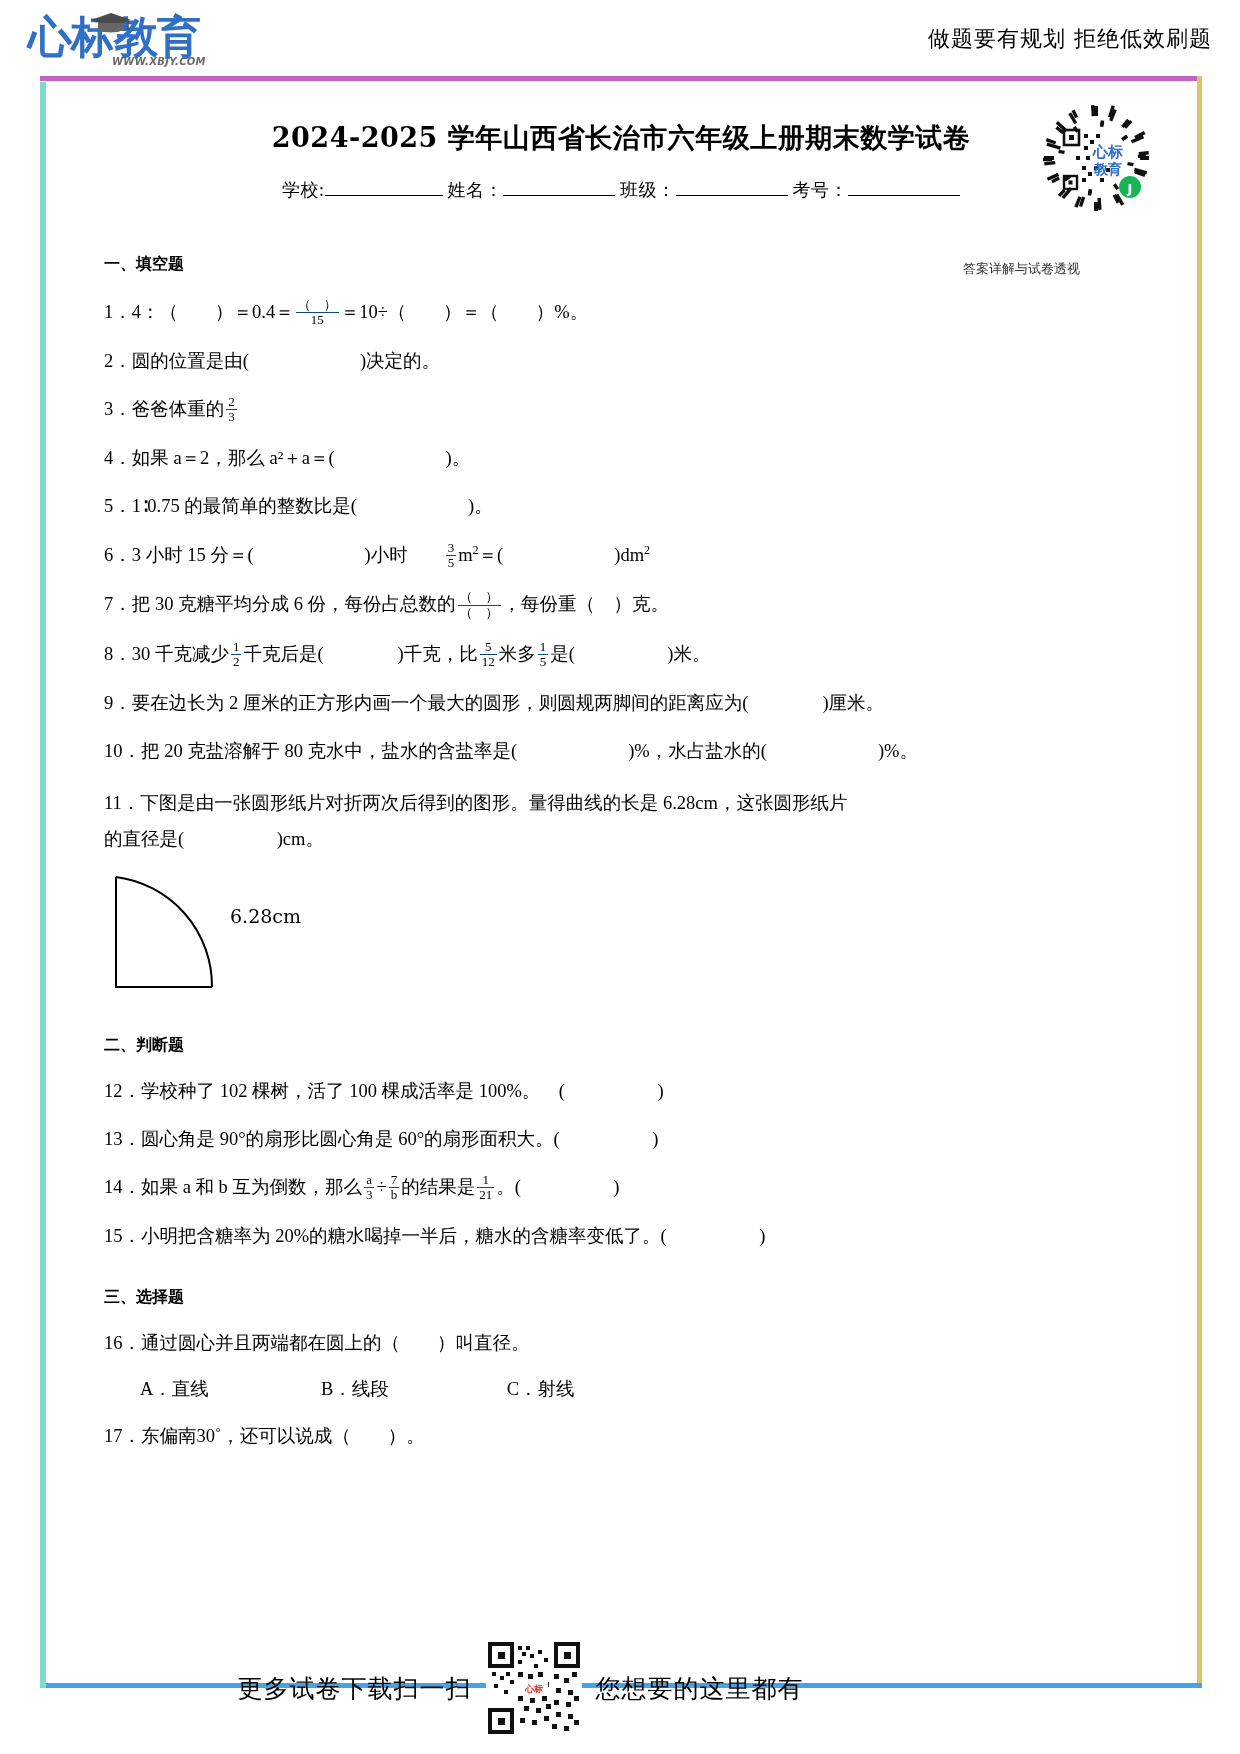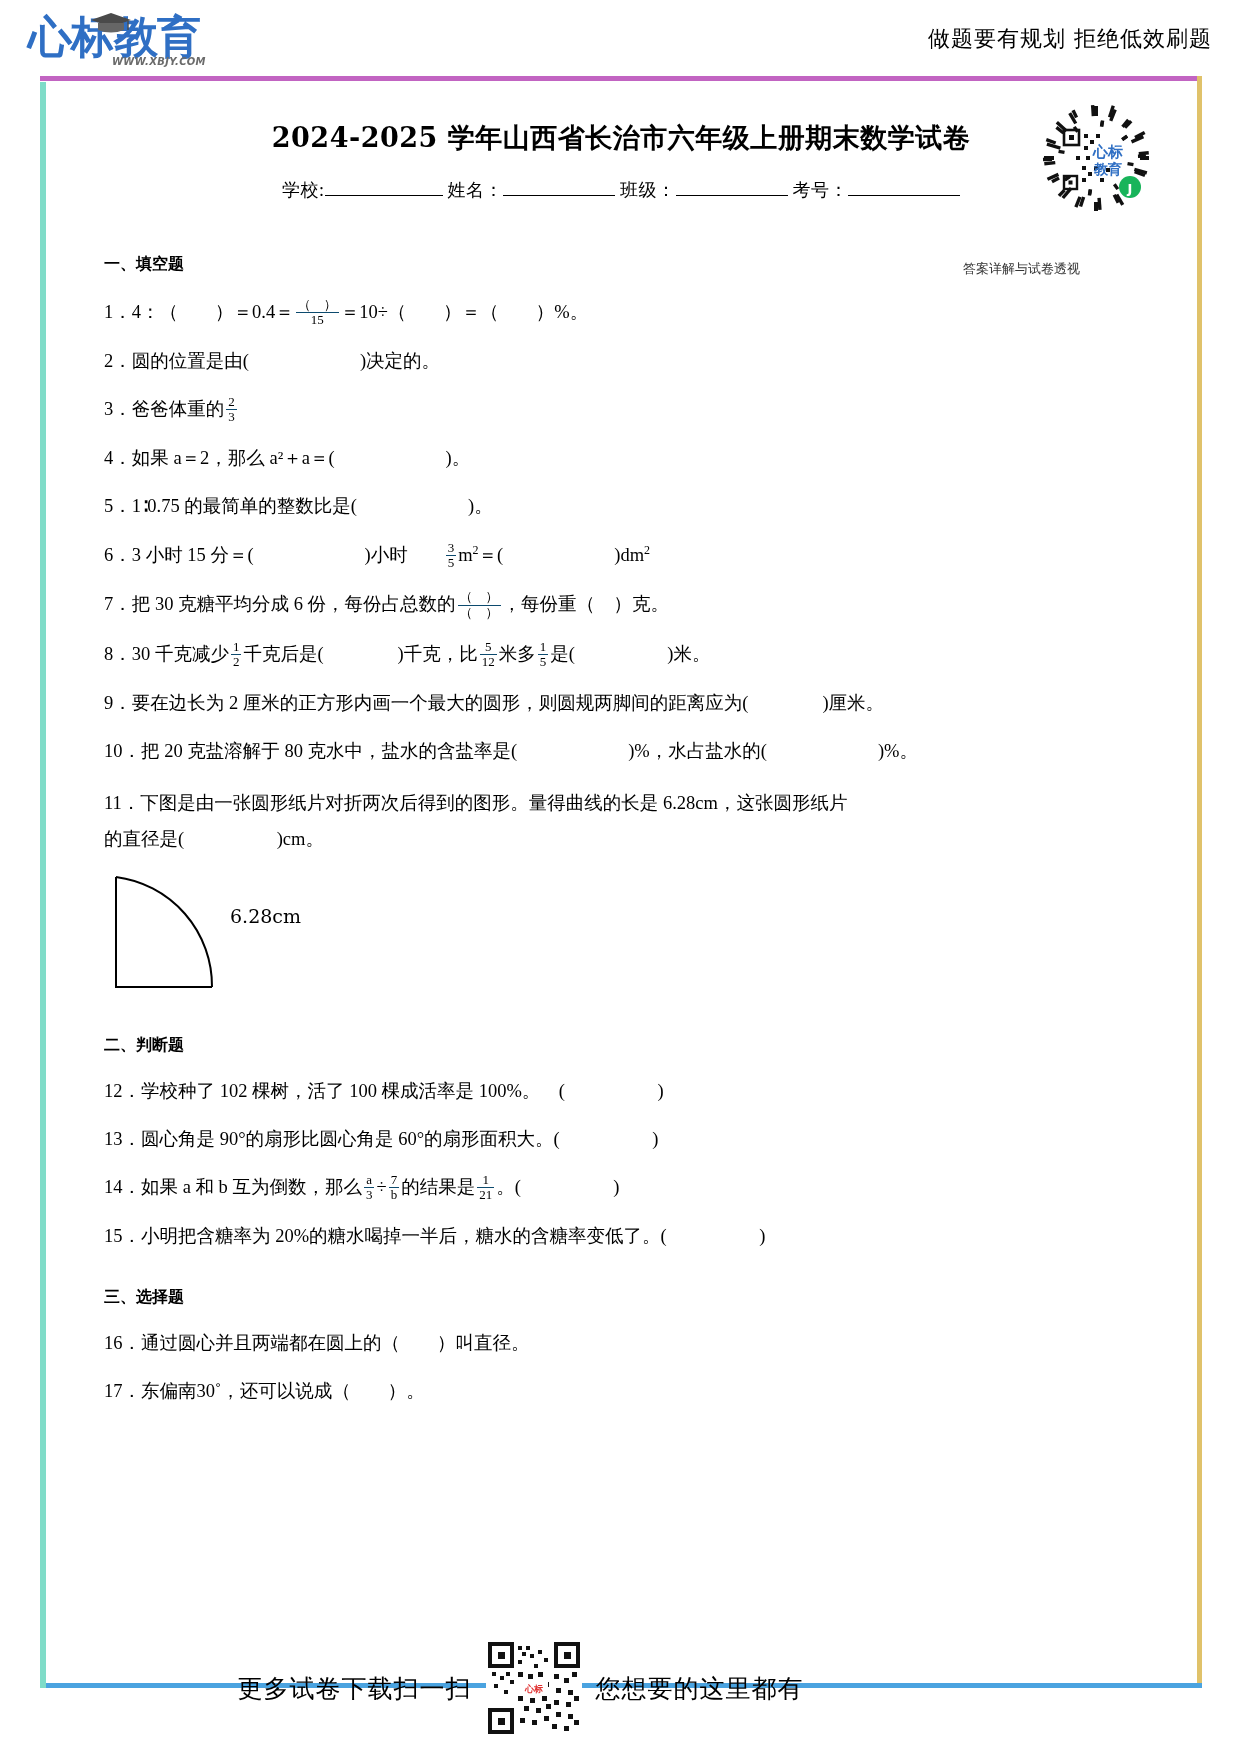--- a/index.html
+++ b/index.html
@@ -430,20 +430,23 @@
   <p class="q" style="margin-top:20px;">
     <span class="qn">15．</span><span>小明把含糖率为 20%的糖水喝掉一半后，糖水的含糖率变低了。(　　　　　)</span>
   </p>
 
   <div class="sec-head" style="margin-top:36px;">三、选择题</div>
 
   <p class="q" style="margin-top:22px;">
     <span class="qn">16．</span><span>通过圆心并且两端都在圆上的（　　）叫直径。</span>
   </p>
 
+  <p class="q" style="margin-top:18px; padding-left:36px;">
+    <span>A．直线</span><span class="gap" style="width:112px;"></span><span>B．线段</span><span class="gap" style="width:118px;"></span><span>C．射线</span>
+  </p>
 
   <p class="q" style="margin-top:20px;">
     <span class="qn">17．</span><span>东偏南30˚，还可以说成（　　）。</span>
   </p>
 
 </div>
 
 <div class="footer">
   <div class="footer-row">
     <span class="footer-text">更多试卷下载扫一扫</span>

